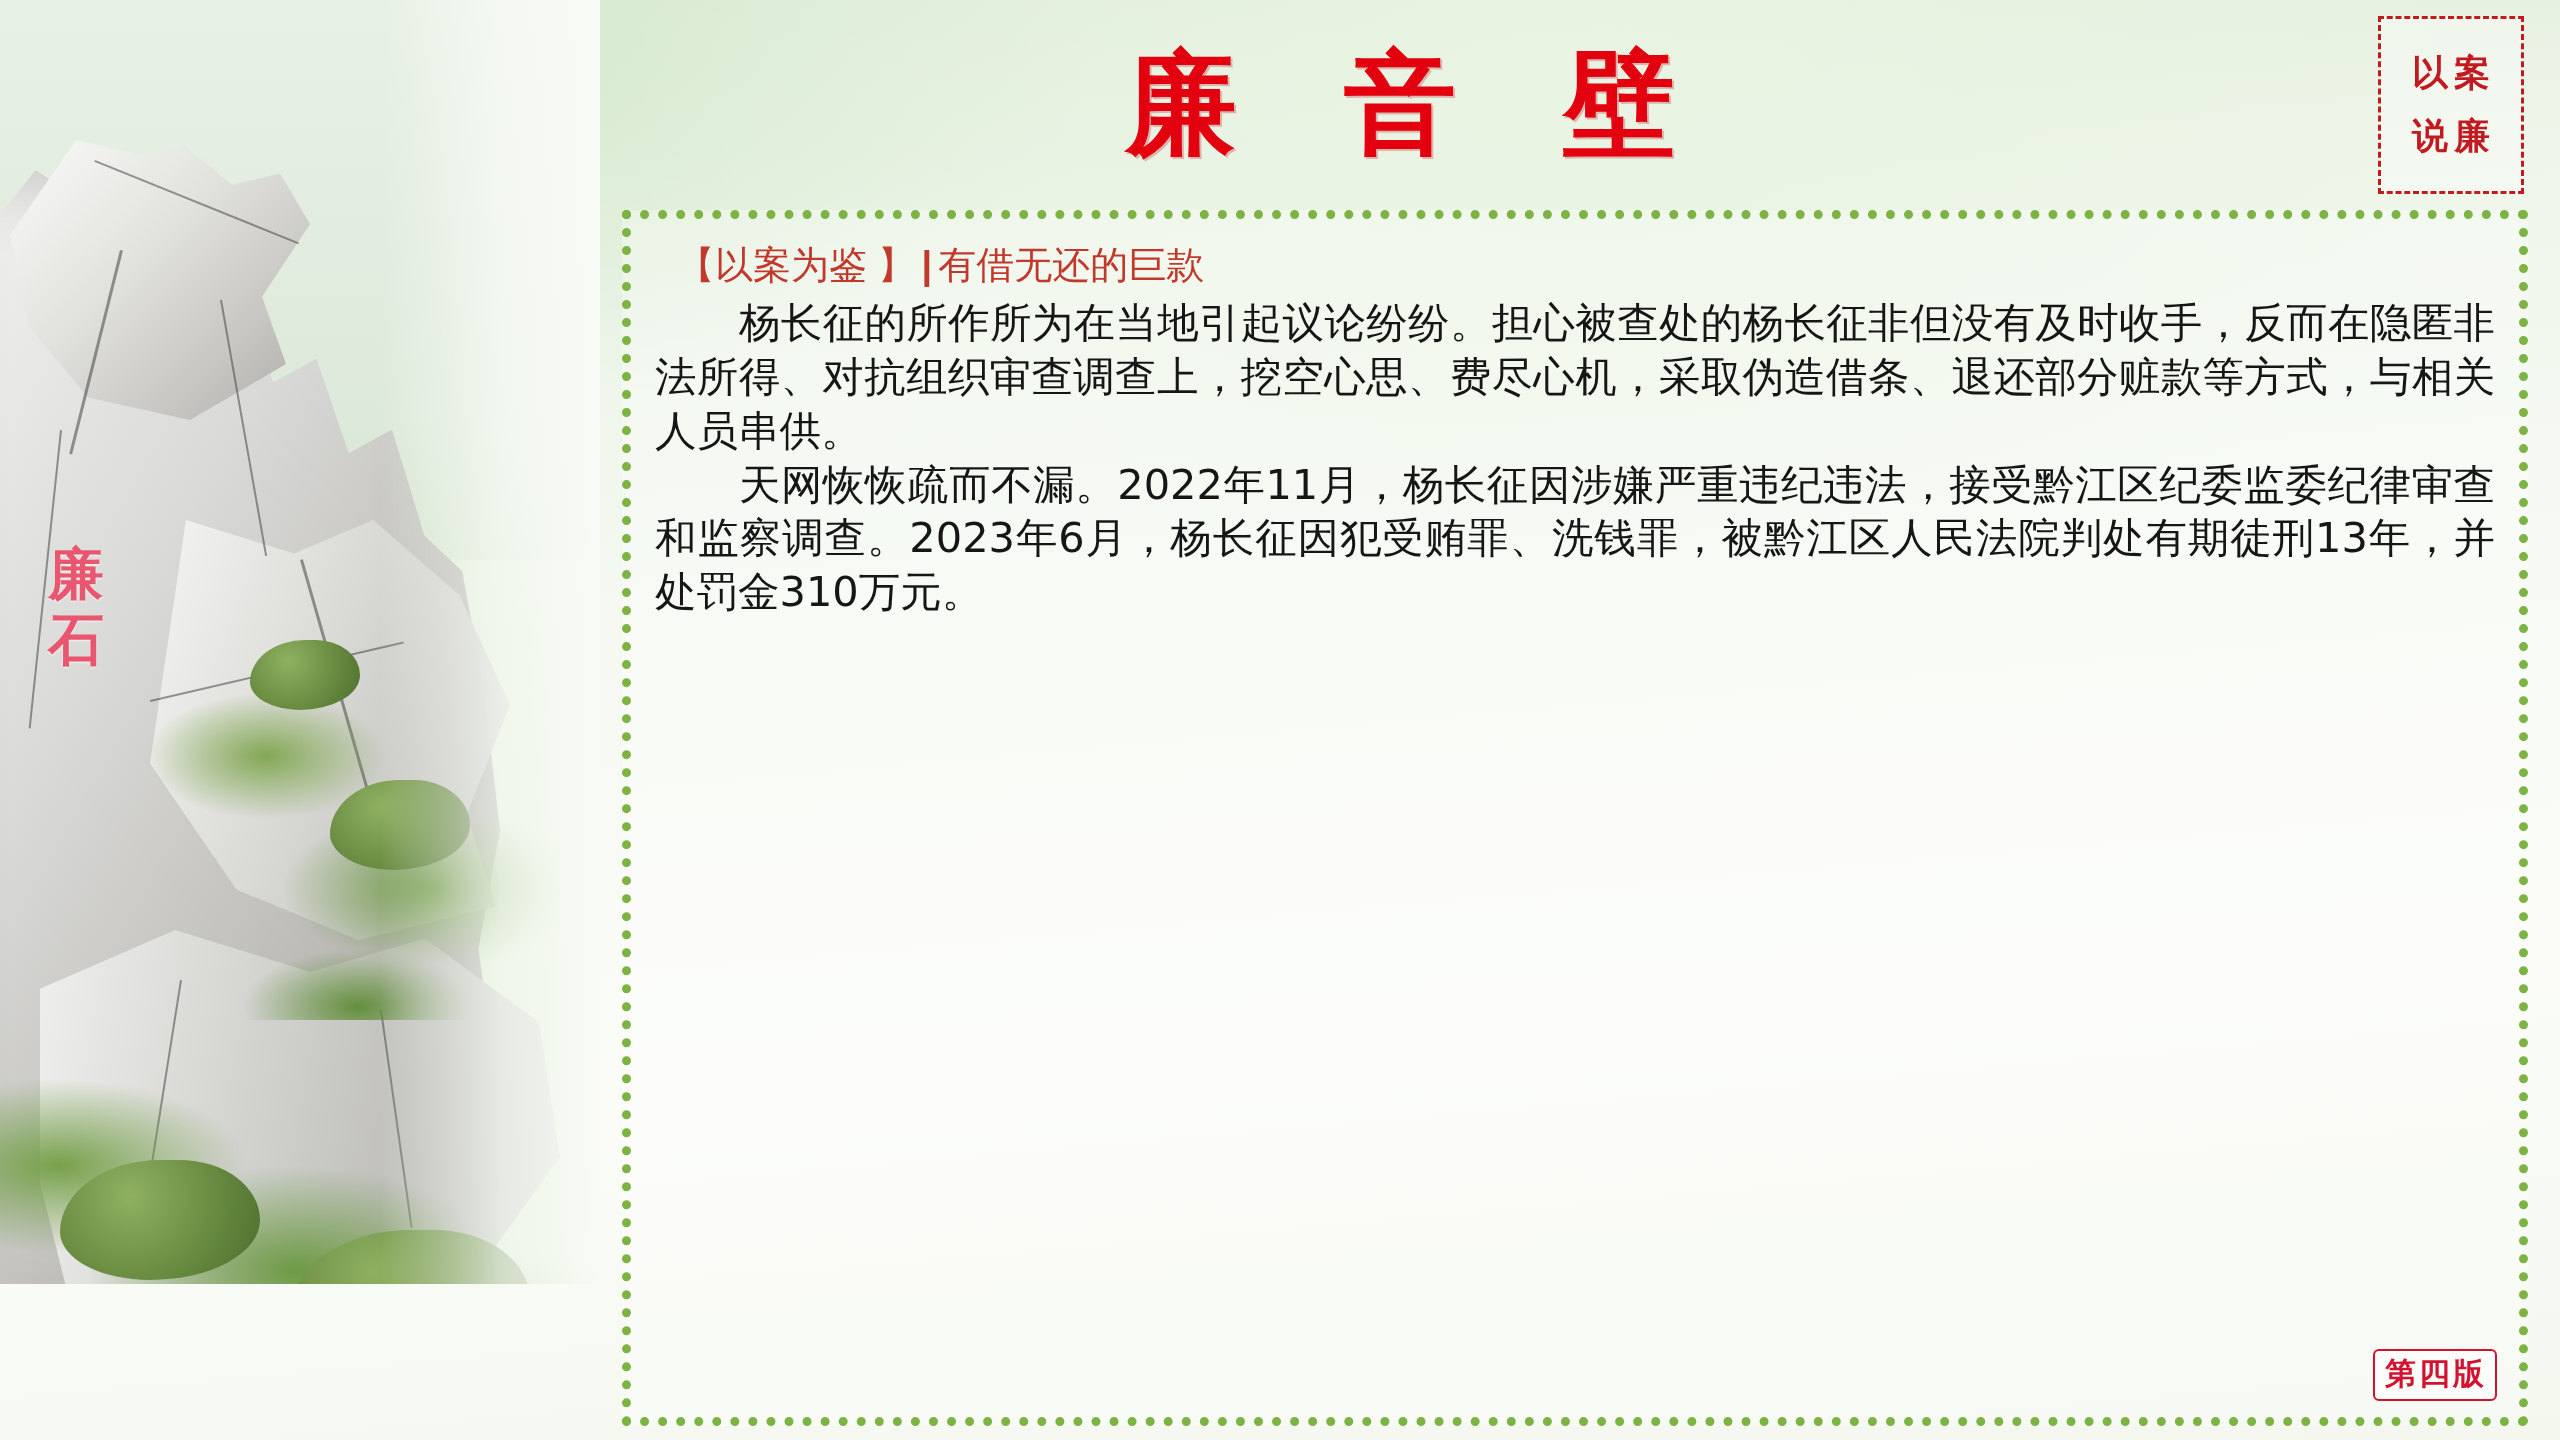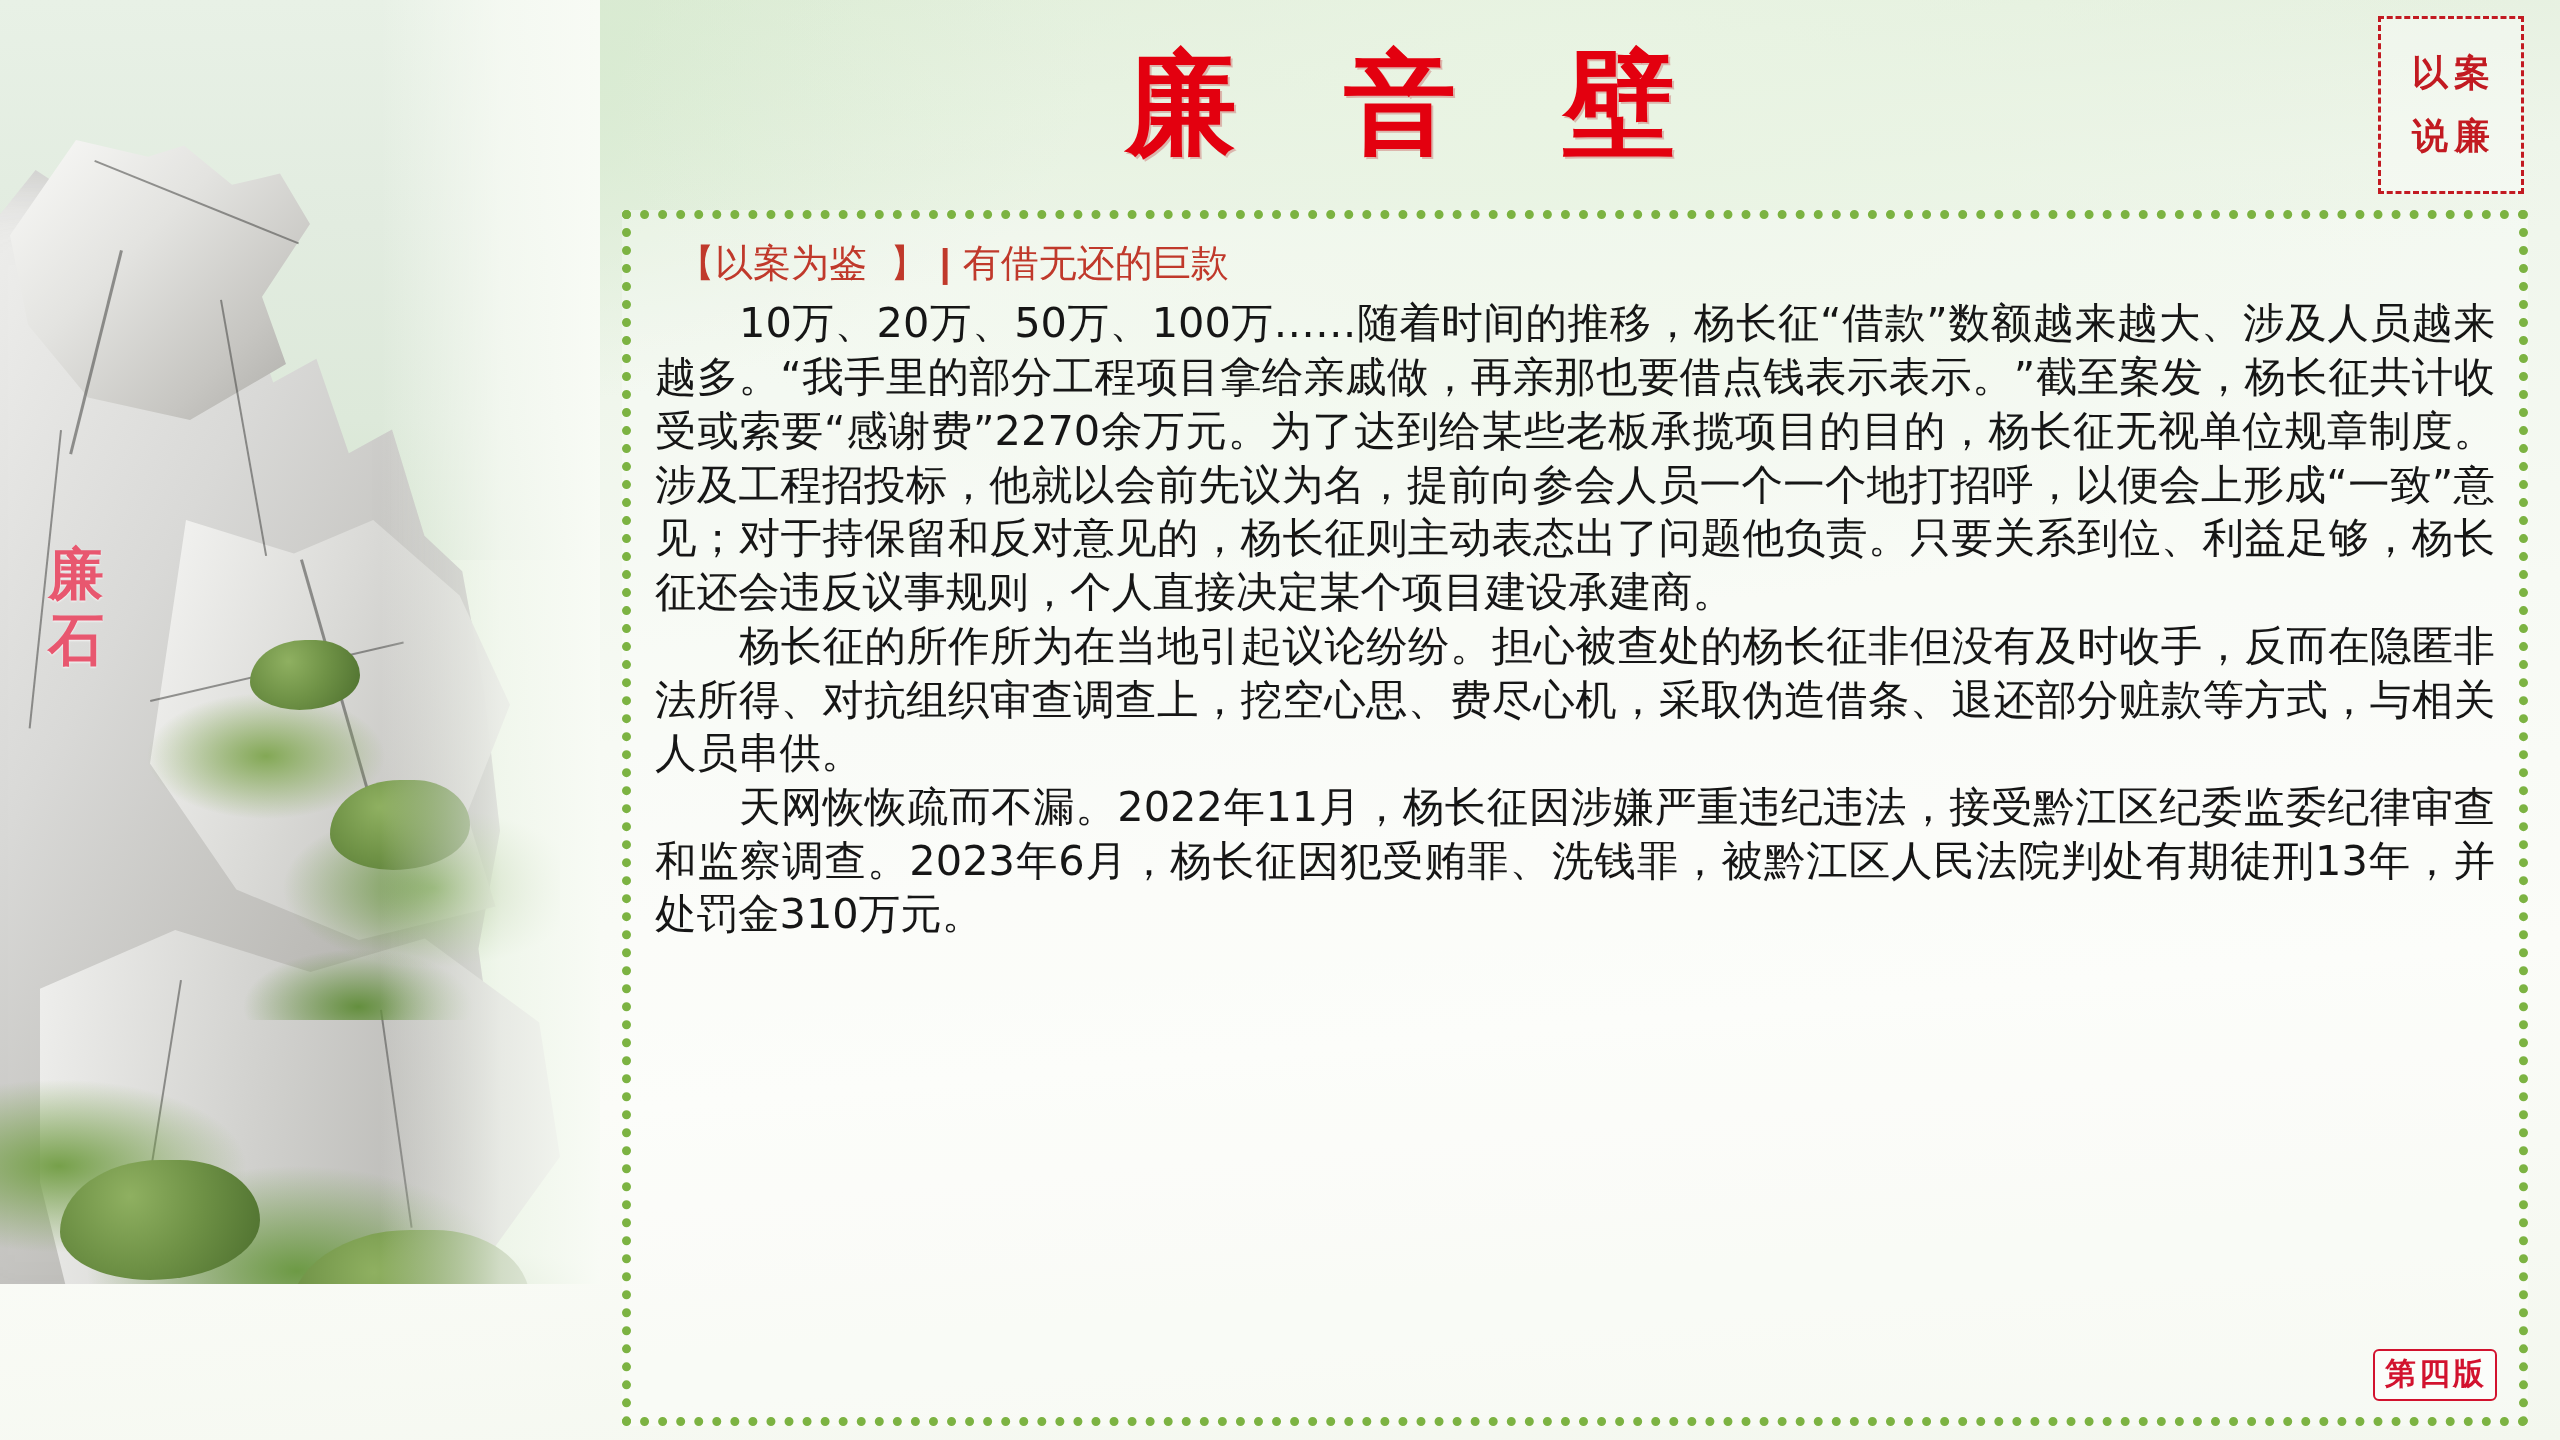--- a/index.html
+++ b/index.html
@@ -147,21 +147,21 @@
   #article {
     position: absolute;
     left: 622px; top: 210px;
     width: 1906px; height: 1216px;
     border: 9px dotted #7cb342;
     padding: 18px 24px 10px 24px;
     background: rgba(255,255,255,0.30);
   }
   #article-head {
     color: #c0392b;
-    font-family: Liberation Mono, monospace;
+    font-family: Liberation Sans, sans-serif;
     font-size: 38px;
     line-height: 1.3;
     margin: 4px 0 6px 22px;
     white-space: nowrap;
   }
   #article-head .bar { color:#c0392b; padding: 0 6px; font-weight:700; }
   #body-text p {
     margin: 0;
     color: #161616;
     font-family: "DejaVu Sans", sans-serif;
@@ -231,21 +231,20 @@
     <div>以案</div>
     <div>说廉</div>
   </div>
 
   <div id="article">
     <div id="article-head">
       <span>【以案为鉴 】</span><span class="bar">|</span><span>有借无还的巨款</span>
     </div>
 
     <div id="body-text">
-      <p class="indent">10万、20万、50万、100万……随着时间的推移，杨长征“借款”数额越来越大、涉及人员越来越多。“我手里的部分工程项目拿给亲戚做，再亲那也要借点钱表示表示。”截至案发，杨长征共计收受或索要“感谢费”2270余万元。为了达到给某些老板承揽项目的目的，杨长征无视单位规章制度。涉及工程招投标，他就以会前先议为名，提前向参会人员一个一个地打招呼，以便会上形成“一致”意见；对于持保留和反对意见的，杨长征则主动表态出了问题他负责。只要关系到位、利益足够，杨长征还会违反议事规则，个人直接决定某个项目建设承建商。</p>
       <p class="indent">杨长征的所作所为在当地引起议论纷纷。担心被查处的杨长征非但没有及时收手，反而在隐匿非法所得、对抗组织审查调查上，挖空心思、费尽心机，采取伪造借条、退还部分赃款等方式，与相关人员串供。</p>
       <p class="indent">天网恢恢疏而不漏。2022年11月，杨长征因涉嫌严重违纪违法，接受黔江区纪委监委纪律审查和监察调查。2023年6月，杨长征因犯受贿罪、洗钱罪，被黔江区人民法院判处有期徒刑13年，并处罚金310万元。</p>
     </div>
 
     <div id="page-badge">第四版</div>
   </div>
 
 </div>
 
 </body></html>

